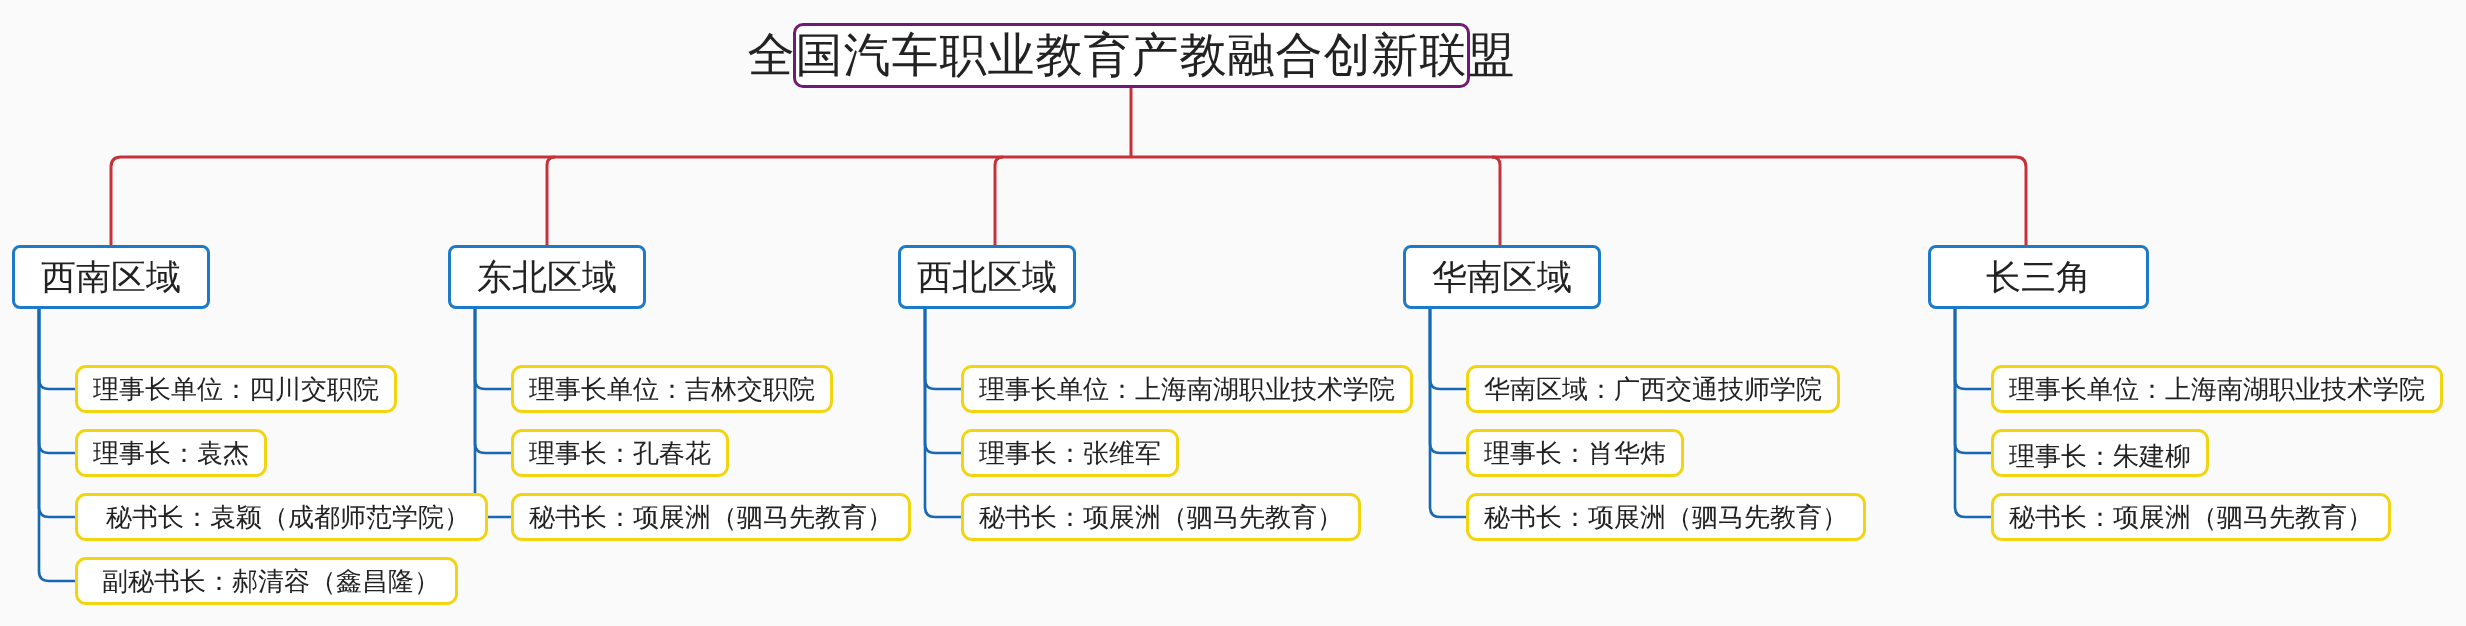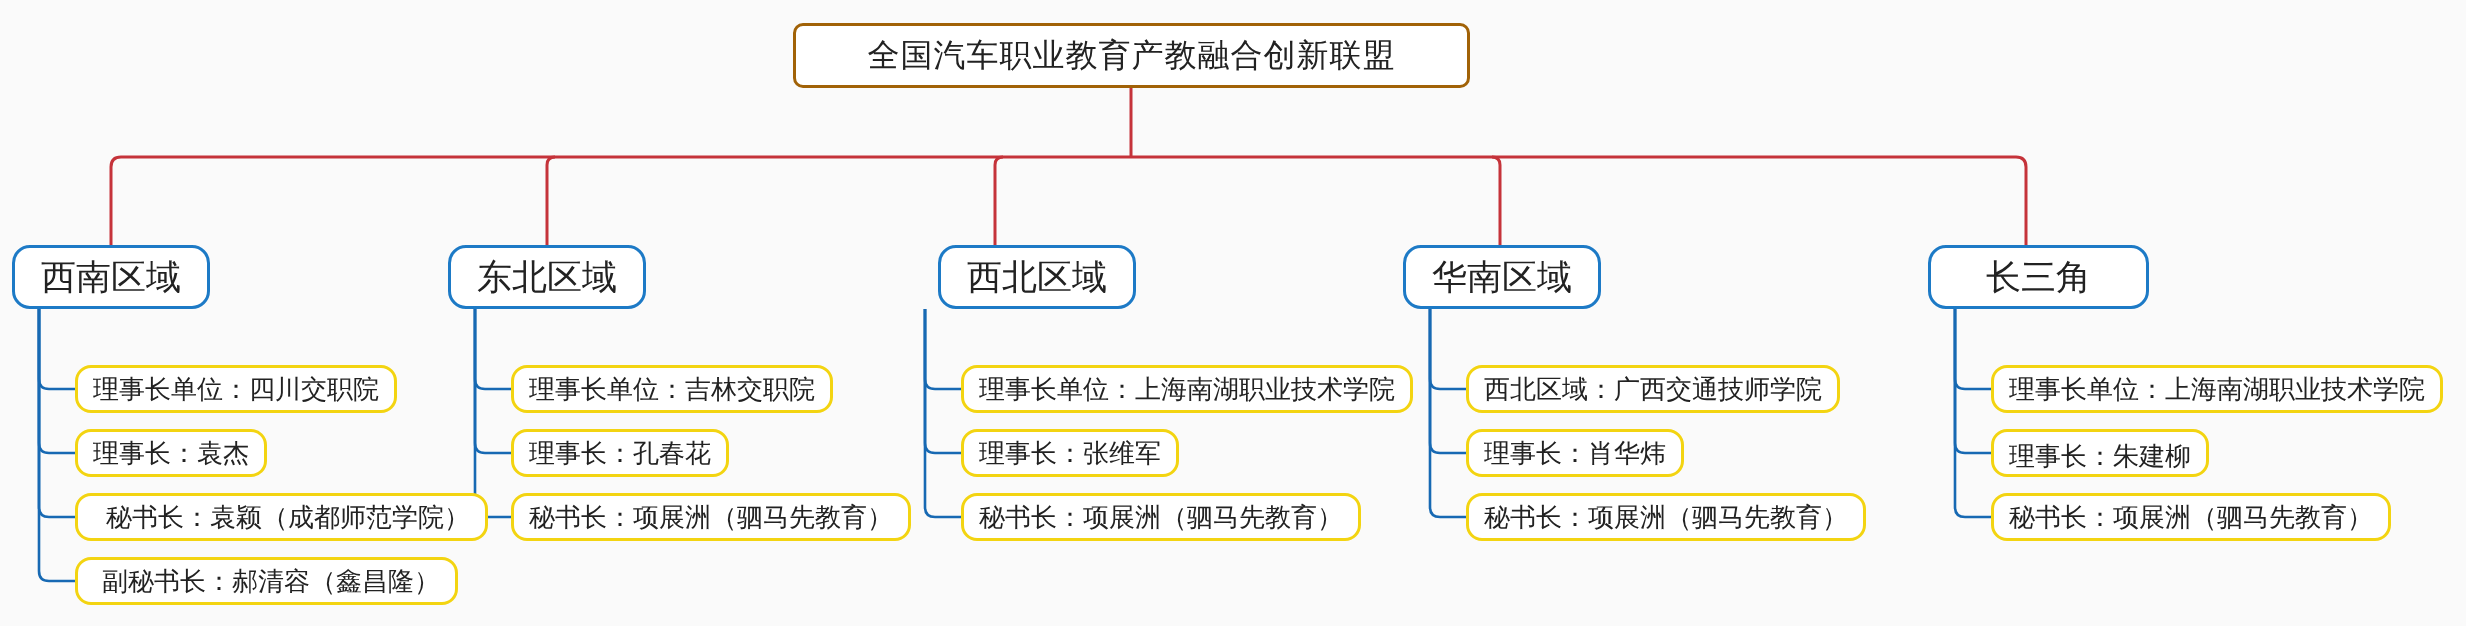--- a/index.html
+++ b/index.html
@@ -23,35 +23,35 @@
   .node {
     position: absolute;
     background: #ffffff;
     box-sizing: border-box;
     display: flex;
     align-items: center;
     color: #222222;
     white-space: nowrap;
   }
   .root-node {
-    border: 3px solid #a16207;
+    border: 3px solid #701a75;
     border-radius: 10px;
     justify-content: center;
-    font-size: 32px;
+    font-size: 47px;
     letter-spacing: 1px;
   }
   .branch-node {
     border: 3px solid #1d7ac6;
-    border-radius: 18px;
+    border-radius: 8px;
     justify-content: center;
     font-size: 35px;
   }
   .child-node {
     border: 3px solid #f3d411;
-    border-radius: 16px;
+    border-radius: 11px;
     height: 48px;
     padding: 0 15px;
     font-size: 26px;
   }
 </style>
 </head>
 <body>
 
 <div class="canvas">
 
@@ -116,38 +116,38 @@
   <div class="node child-node" style="left:511px; top:365px;">
     <span>理事长单位：吉林交职院</span>
   </div>
   <div class="node child-node" style="left:511px; top:429px;">
     <span>理事长：孔春花</span>
   </div>
   <div class="node child-node" style="left:511px; top:493px;">
     <span>秘书长：项展洲（驷马先教育）</span>
   </div>
 
-  <div class="node branch-node" style="left:898px; top:245px; width:198px; height:64px;margin-left:40px;">
+  <div class="node branch-node" style="left:898px; top:245px; width:178px; height:64px;">
     <span>西北区域</span>
   </div>
   <div class="node child-node" style="left:961px; top:365px;">
     <span>理事长单位：上海南湖职业技术学院</span>
   </div>
   <div class="node child-node" style="left:961px; top:429px;">
     <span>理事长：张维军</span>
   </div>
   <div class="node child-node" style="left:961px; top:493px;">
     <span>秘书长：项展洲（驷马先教育）</span>
   </div>
 
   <div class="node branch-node" style="left:1403px; top:245px; width:198px; height:64px;">
     <span>华南区域</span>
   </div>
   <div class="node child-node" style="left:1466px; top:365px;">
-    <span>西北区域：广西交通技师学院</span>
+    <span>华南区域：广西交通技师学院</span>
   </div>
   <div class="node child-node" style="left:1466px; top:429px;">
     <span>理事长：肖华炜</span>
   </div>
   <div class="node child-node" style="left:1466px; top:493px;">
     <span>秘书长：项展洲（驷马先教育）</span>
   </div>
 
   <div class="node branch-node" style="left:1928px; top:245px; width:221px; height:64px;">
     <span>长三角</span>

